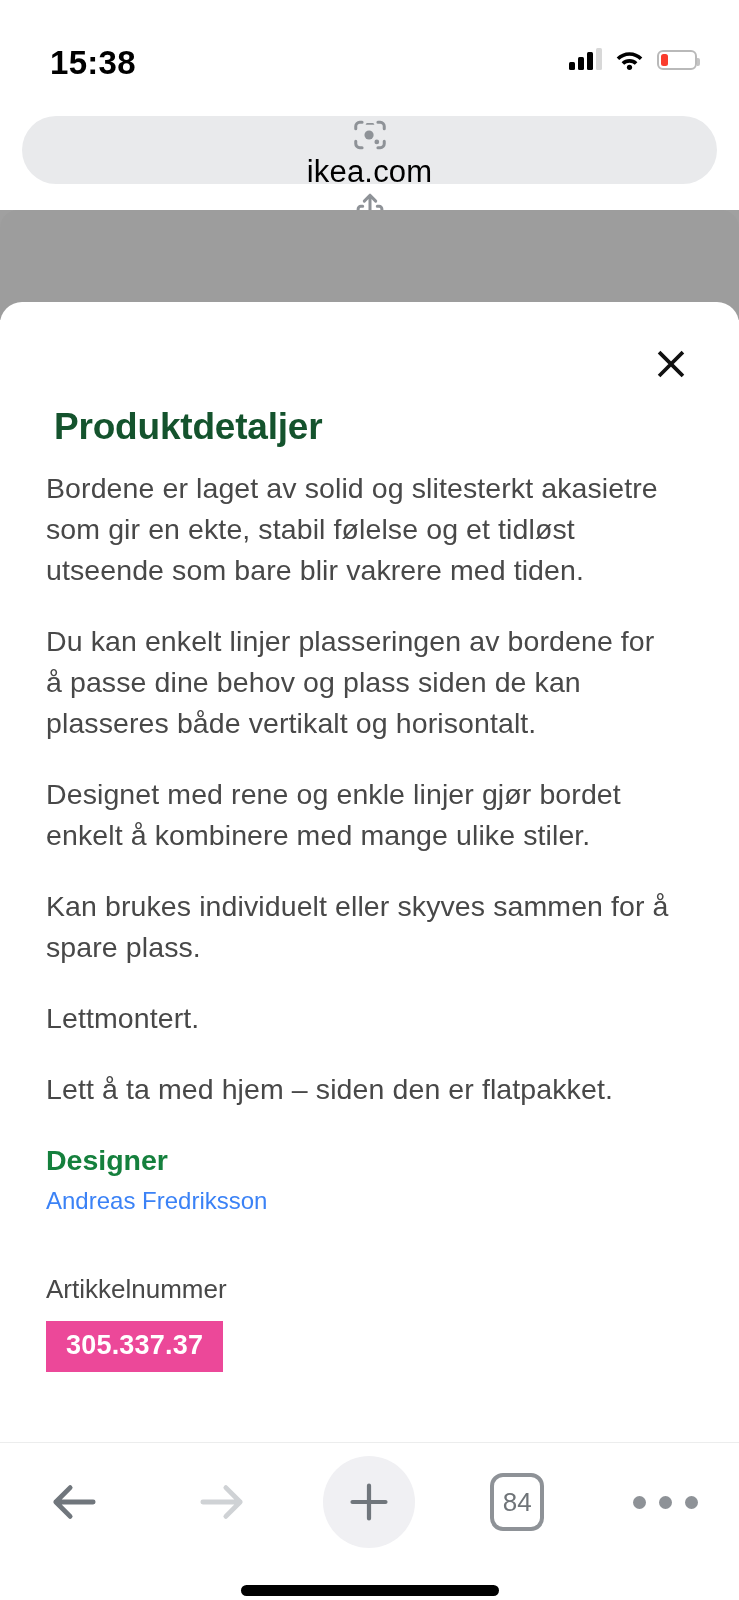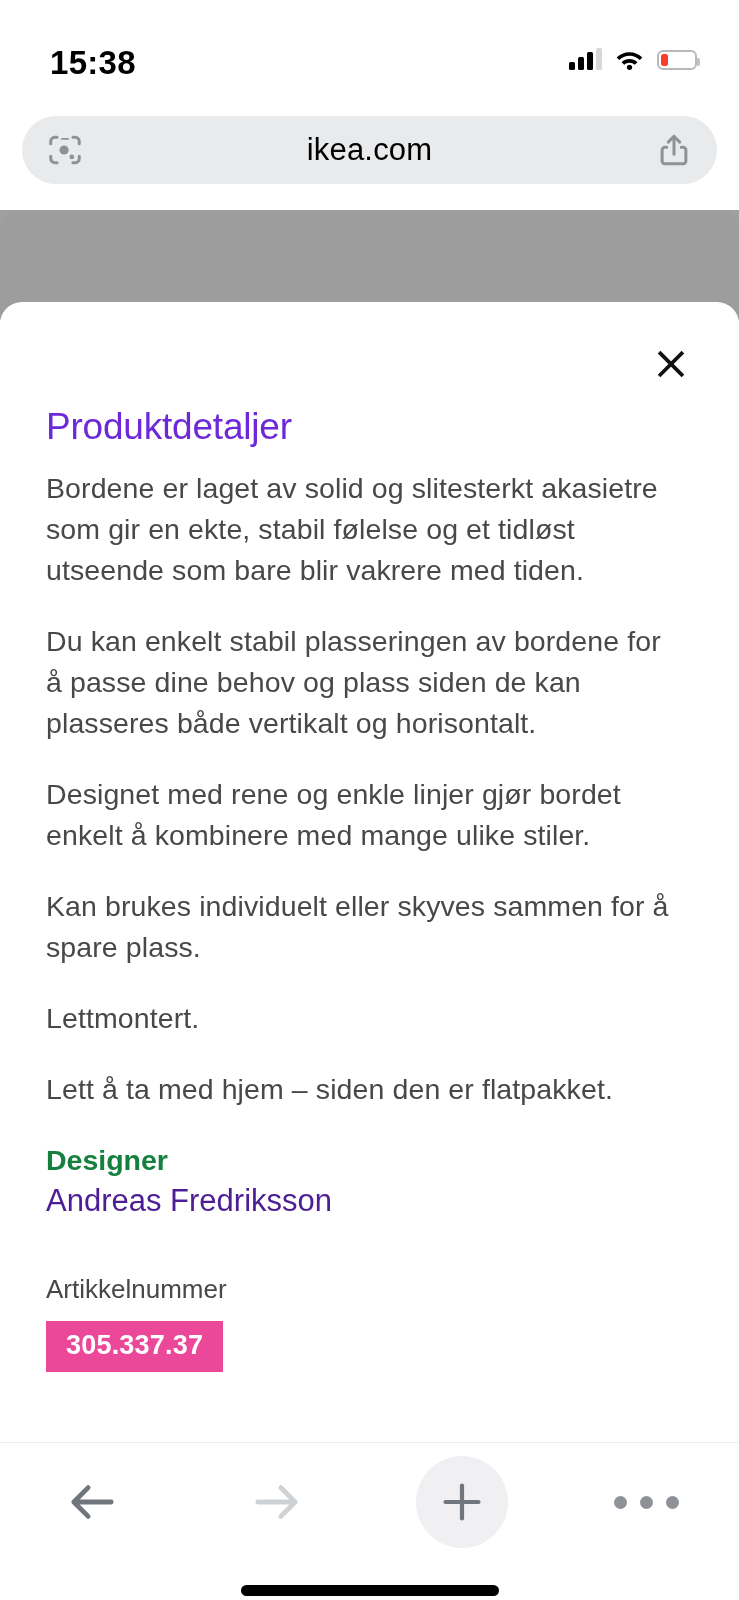--- a/index.html
+++ b/index.html
@@ -26,21 +26,21 @@
   .cellular i:nth-child(4){ height:22px; background:#d8d8d8; }
   .wifi { width:29px; height:22px; }
   .battery { position:relative; width:40px; height:20px; border:2px solid #b9b9b9; border-radius:6px; padding:2px; }
   .battery-fill { height:100%; background:#fa3c2d; border-radius:2.5px; }
   .battery-cap { position:absolute; right:-5px; top:6px; width:3px; height:8px; background:#c4c4c4; border-radius:0 2px 2px 0; }
 
   
   .urlbar {
     position:absolute; left:22px; top:96px; width:695px; height:68px;
     background:#e9eaec; border-radius:34px;
-    display:flex; align-items:center; padding:0 24px;
+    display:flex; align-items:center; padding:0 24px;flex-direction:column;
   }
   .url-text {
     flex:1; text-align:center; font-size:31px; color:#000; letter-spacing:0.2px;
   }
   .scan-icon, .share-icon { width:38px; height:38px; flex:0 0 38px; }
 
   
   .page-behind {
     position:absolute; left:0; top:190px; width:739px; height:110px;
     background:#a0a0a0;
@@ -55,37 +55,37 @@
     position:absolute; left:0; top:282px; width:739px; height:1140px;
     background:#ffffff; border-radius:22px 22px 0 0;
   }
   .close-btn {
     position:absolute; right:42px; top:36px; width:52px; height:52px;
     display:flex; align-items:center; justify-content:center; cursor:pointer;
   }
   .close-btn svg { width:34px; height:34px; }
 
   .sheet-title {
-    position:absolute; left:46px; top:104px;
-    font-size:37px; font-weight:400; color:#6d28d9; letter-spacing:-0.2px;
+    position:absolute; left:54px; top:104px;
+    font-size:37px; font-weight:700; color:#14532d; letter-spacing:-0.2px;
   }
 
   .sheet-body {
     position:absolute; left:46px; top:166px; width:625px;
   }
   .para {
     font-size:28.5px; line-height:41px; color:#484848;
     margin-bottom:30px; letter-spacing:0.1px;
   }
   .label-bold {
     font-size:28.5px; line-height:40px; color:#15803d; font-weight:700;
     margin-top:14px;
   }
   .label-value {
-    font-size:31px; line-height:41px; color:#4c1d95;
+    font-size:24px; line-height:41px; color:#3b82f6;
   }
   .artnr-label {
     font-size:26px; line-height:36px; color:#484848; margin-top:50px;
   }
   .artnr-badge {
     display:inline-block; margin-top:14px;
     background:#ec4899; color:#ffffff;
     font-size:27px; font-weight:700; letter-spacing:0.2px;
     padding:9px 20px 11px 20px;
   }
@@ -169,21 +169,21 @@
     <div class="close-btn">
       <svg viewBox="0 0 24 24">
         <path d="M4.5 4.5 L19.5 19.5 M19.5 4.5 L4.5 19.5" stroke="#111" stroke-width="2.6" stroke-linecap="square" fill="none"></path>
       </svg>
     </div>
 
     <div class="sheet-title">Produktdetaljer</div>
 
     <div class="sheet-body">
       <p class="para">Bordene er laget av solid og slitesterkt akasietre som gir en ekte, stabil følelse og et tidløst utseende som bare blir vakrere med tiden.</p>
-      <p class="para">Du kan enkelt stabil plasseringen av bordene for å passe dine behov og plass siden de kan plasseres både vertikalt og horisontalt.</p>
+      <p class="para">Du kan enkelt linjer plasseringen av bordene for å passe dine behov og plass siden de kan plasseres både vertikalt og horisontalt.</p>
       <p class="para">Designet med rene og enkle linjer gjør bordet enkelt å kombinere med mange ulike stiler.</p>
       <p class="para">Kan brukes individuelt eller skyves sammen for å spare plass.</p>
       <p class="para">Lettmontert.</p>
       <p class="para">Lett å ta med hjem – siden den er flatpakket.</p>
 
       <div class="label-bold">Designer</div>
       <div class="label-value">Andreas Fredriksson</div>
 
       <div class="artnr-label">Artikkelnummer</div>
       <div class="artnr-badge">305.337.37</div>
@@ -206,20 +206,25 @@
       </div>
 
       <div class="tb-item">
         <div class="plus-wrap">
           <svg width="46" height="46" viewBox="0 0 24 24">
             <path d="M12 3.4v17.2M3.4 12h17.2" fill="none" stroke="#70767c" stroke-width="2.2" stroke-linecap="round"></path>
           </svg>
         </div>
       </div>
 
+      <div class="tb-item">
+        <div class="tabcount">
+          <span>84</span>
+        </div>
+      </div>
 
       <div class="tb-item">
         <div class="dots">
           <i></i>
             <i></i>
             <i></i>
         </div>
       </div>
 
     </div>

